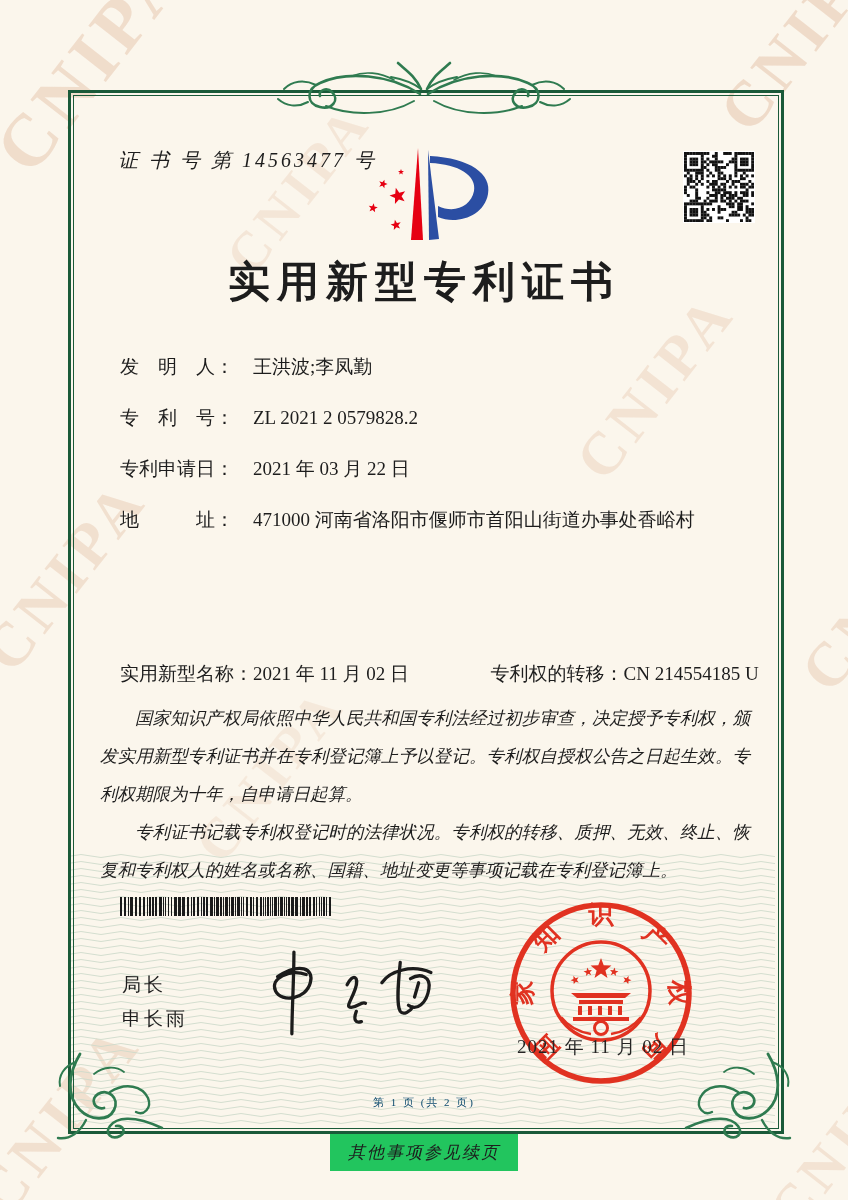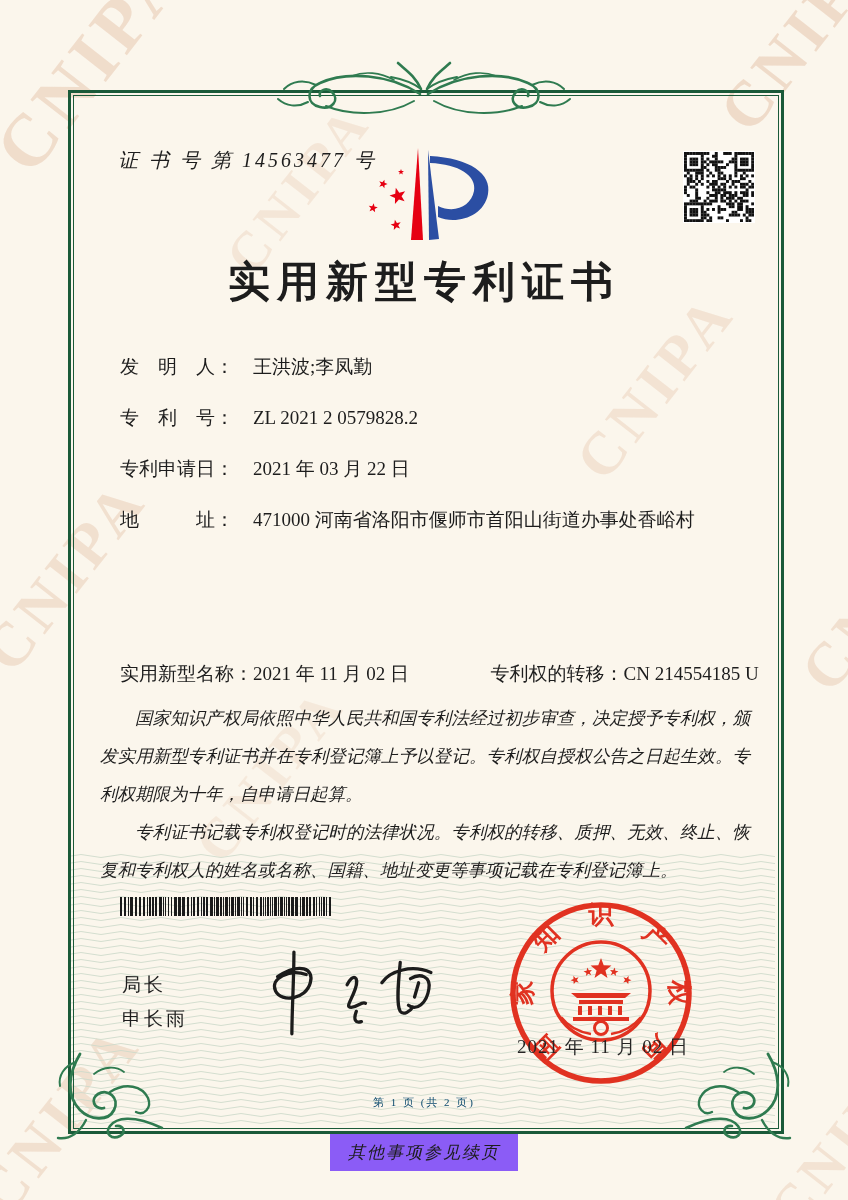--- a/index.html
+++ b/index.html
@@ -63,21 +63,21 @@
   .sig-title{position:absolute; left:122px; top:972px; font-size:19px; letter-spacing:3px;}
   .sig-name{position:absolute; left:122px; top:1006px; font-size:19px; letter-spacing:3px;}
   .signature{position:absolute; left:238px; top:948px; color:#1c1c1c;}
   .seal{position:absolute; left:501px; top:885px; color:var(--seal,#e02817); opacity:.95;}
   .page-info{
     position:absolute; left:0; top:1095px; width:100%;
     text-align:center; font-size:11px; letter-spacing:2px; color:#0c4a6e;
   }
   .footer-note{
     position:absolute; left:50%; top:1134px; transform:translateX(-50%);
-    background:#8b5cf6; padding:7px 18px; font-size:17px; letter-spacing:2px;
+    background:#22c55e; padding:7px 18px; font-size:17px; letter-spacing:2px;
     font-style:italic;
   }
   .lr{color:var(--logo-red,#e60012);}
   .lb{color:var(--logo-blue,#2b4ea3);}
 </style>
 </head>
 <body>
 
 <div id="page" style="--paper: #fbf6ec; --green: #1a5a39; --orn: #2f7b50; --seal: #e02817; --logo-red: #e60012; --logo-blue: #2b4ea3; --wm: #eed7c4;">
 

